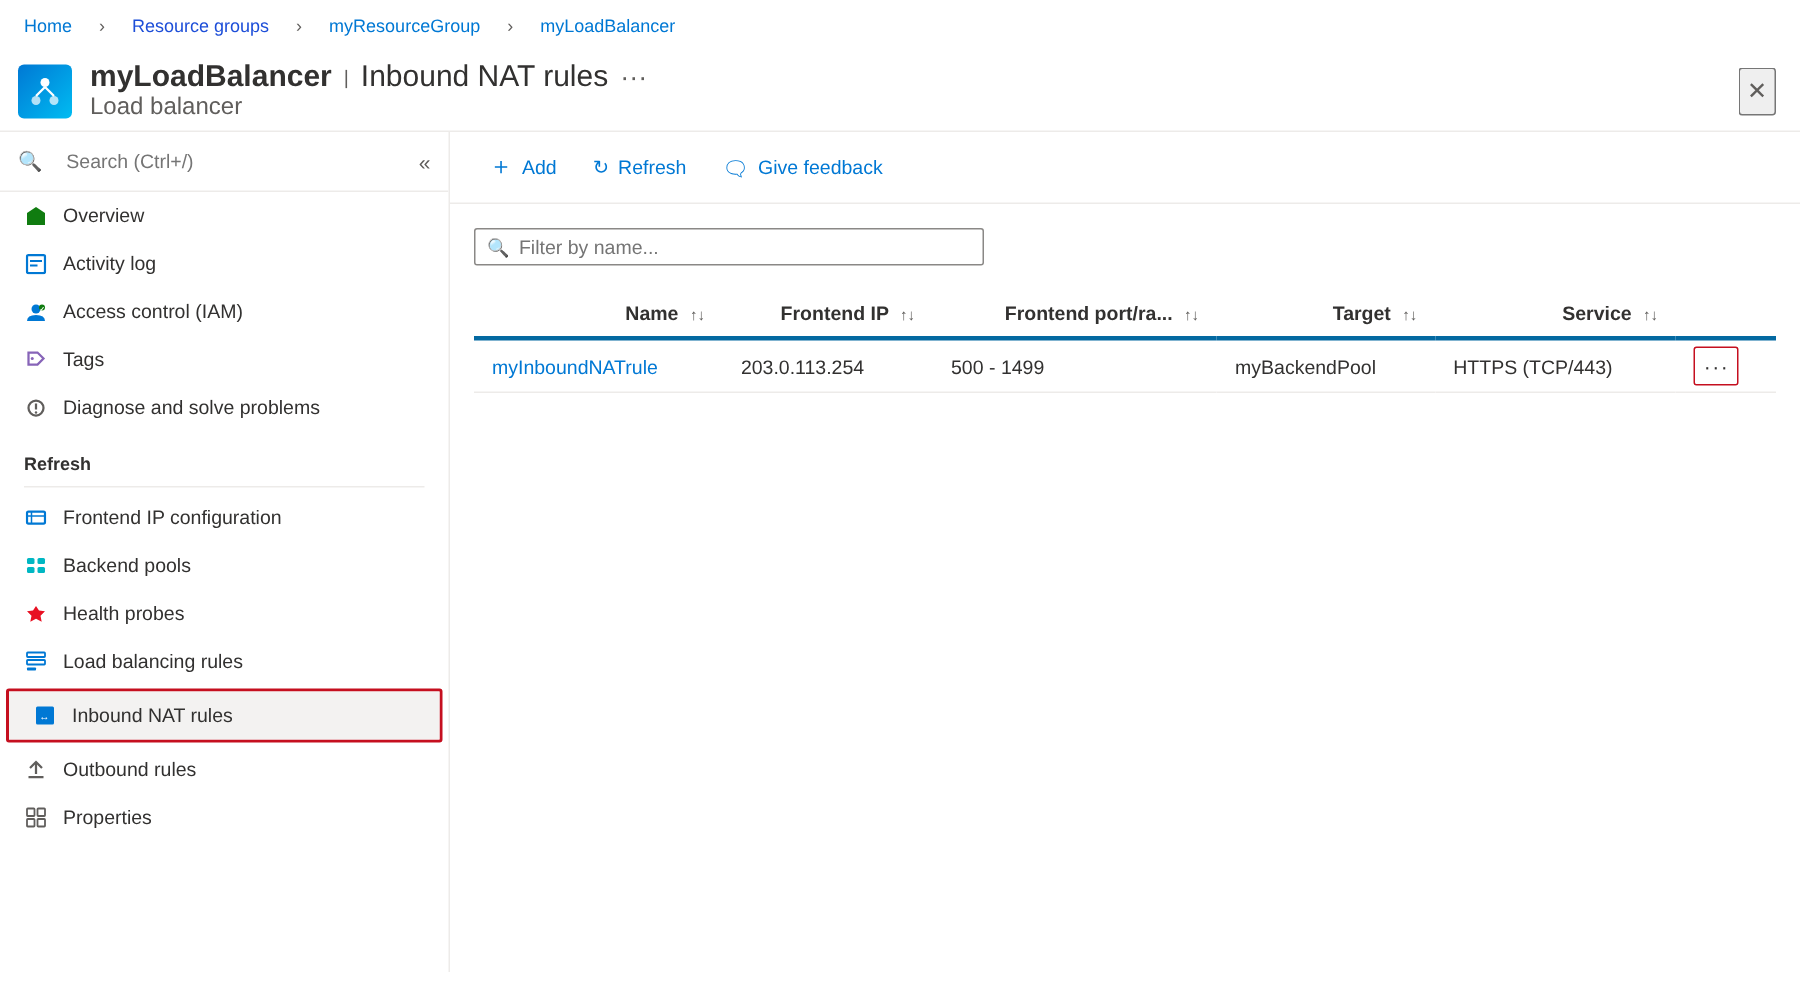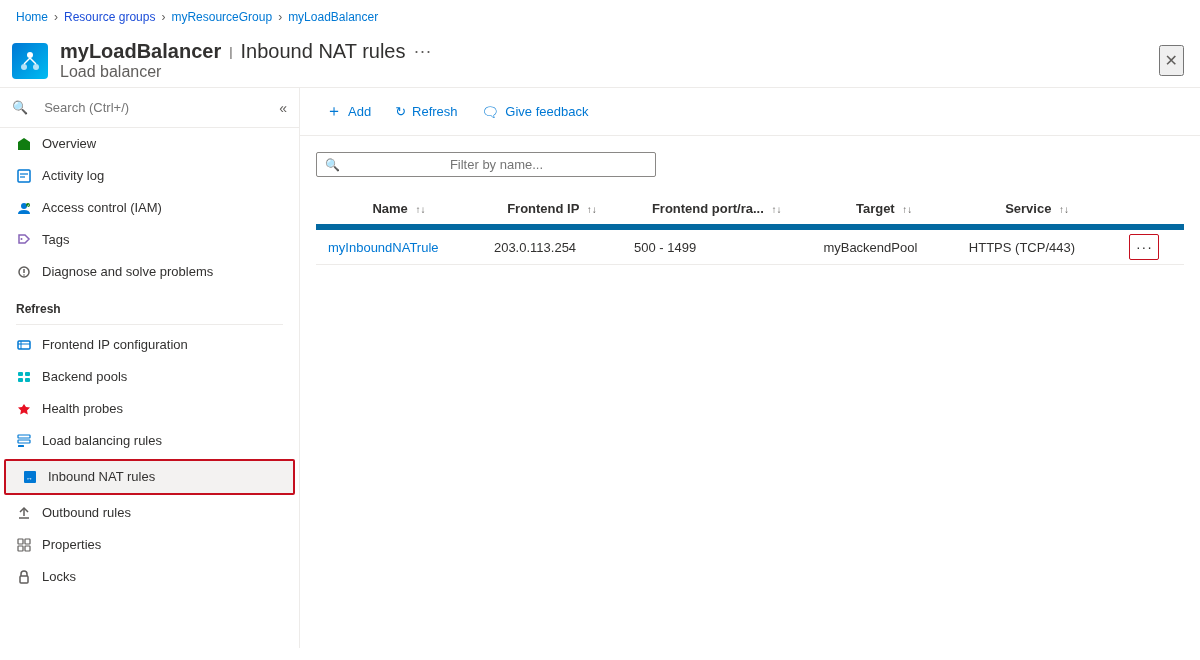--- a/index.html
+++ b/index.html
@@ -1,19 +1,19 @@
 <!DOCTYPE html>
 <html><head>
   <meta charset="utf-8">
   <style>
     * { box-sizing: border-box; margin: 0; padding: 0; }
     body { font-family: 'Segoe UI', Arial, sans-serif; font-size: 13px; color: #333; background: #fff; width: 1200px; height: 660px; overflow: hidden; }
 
     
-    .breadcrumb { display: flex; align-items: center; gap: 6px; padding: 10px 16px; font-size: 12px; color: #0078d4; }
+    .breadcrumb { display: flex; align-items: center; gap: 18px; padding: 10px 16px; font-size: 12px; color: #0078d4; }
     .breadcrumb span { color: #605e5c; }
 
     
     .header { display: flex; align-items: center; justify-content: space-between; padding: 6px 16px 6px 12px; border-bottom: 1px solid #edebe9; }
     .header-left { display: flex; align-items: center; gap: 12px; }
     .header-title { font-size: 20px; font-weight: 600; color: #323130; }
     .header-subtitle { font-size: 16px; color: #605e5c; }
     .header-more { color: #605e5c; font-size: 18px; cursor: pointer; }
     .close-btn { color: #605e5c; font-size: 16px; cursor: pointer; padding: 4px; }
 
@@ -32,25 +32,25 @@
     .section-label { padding: 14px 16px 4px 16px; font-size: 12px; font-weight: 600; color: #323130; }
     .section-divider { height: 1px; background: #edebe9; margin: 4px 16px; }
 
     
     .main { flex: 1; display: flex; flex-direction: column; overflow: hidden; }
     .toolbar { display: flex; align-items: center; gap: 4px; padding: 8px 16px; border-bottom: 1px solid #edebe9; }
     .toolbar-btn { display: flex; align-items: center; gap: 6px; padding: 5px 10px; background: none; border: none; cursor: pointer; color: #0078d4; font-size: 13px; border-radius: 2px; }
 
     .content { padding: 16px; flex: 1; overflow-y: auto; }
     .filter-box { display: flex; align-items: center; gap: 6px; border: 1px solid #8a8886; border-radius: 2px; padding: 4px 8px; width: 340px; margin-bottom: 16px; }
-    .filter-box input { border: none; outline: none; font-size: 13px; color: #605e5c; width: 100%; text-align: center; }
+    .filter-box input { border: none; outline: none; font-size: 13px; color: #605e5c; width: 100%; }
 
     
     .table { width: 100%; border-collapse: collapse; }
-    .table th { text-align: center; padding: 8px 12px; font-size: 13px; font-weight: 600; color: #323130; border-bottom: 6px solid #0369a1; white-space: nowrap; }
+    .table th { text-align: right; padding: 8px 12px; font-size: 13px; font-weight: 600; color: #323130; border-bottom: 3px solid #0369a1; white-space: nowrap; }
     .table td { padding: 4px 12px; font-size: 13px; color: #323130; border-bottom: 1px solid #edebe9; }
     .sort-icon { color: #605e5c; font-size: 10px; margin-left: 4px; }
     .link-cell { color: #0078d4; text-decoration: none; cursor: pointer; }
     .icon-lb-resource { width: 36px; height: 36px; background: linear-gradient(135deg, #0078d4 0%, #00bcf2 100%); border-radius: 4px; display: flex; align-items: center; justify-content: center; }
   </style>
 </head>
 <body>
 
 <div class="breadcrumb">
   <a style="color:#0078d4;text-decoration:none;">Home</a>
@@ -211,29 +211,20 @@
     <div class="nav-item">
       <span class="nav-icon">
         <svg width="14" height="14" viewBox="0 0 14 14">
             <rect x="1" y="1" width="5" height="5" rx="0.5" fill="none" stroke="#605e5c" stroke-width="1.2"></rect>
             <rect x="8" y="1" width="5" height="5" rx="0.5" fill="none" stroke="#605e5c" stroke-width="1.2"></rect>
             <rect x="1" y="8" width="5" height="5" rx="0.5" fill="none" stroke="#605e5c" stroke-width="1.2"></rect>
             <rect x="8" y="8" width="5" height="5" rx="0.5" fill="none" stroke="#605e5c" stroke-width="1.2"></rect>
           </svg>
       </span>
       <span>Properties</span>
-    </div>
-    <div class="nav-item">
-      <span class="nav-icon">
-        <svg width="14" height="14" viewBox="0 0 14 14">
-            <rect x="3" y="6" width="8" height="7" rx="1" fill="none" stroke="#605e5c" stroke-width="1.5"></rect>
-            <path d="M4,6 L4,4 Q4,1 7,1 Q10,1 10,4 L10,6" fill="none" stroke="#605e5c" stroke-width="1.5"></path>
-          </svg>
-      </span>
-      <span>Locks</span>
     </div>
   </div>
 
   <div class="main">
 
     <div class="toolbar">
       <button class="toolbar-btn">
         <span style="font-size:16px;color:#0078d4;">＋</span>
         <span>Add</span>
       </button>

